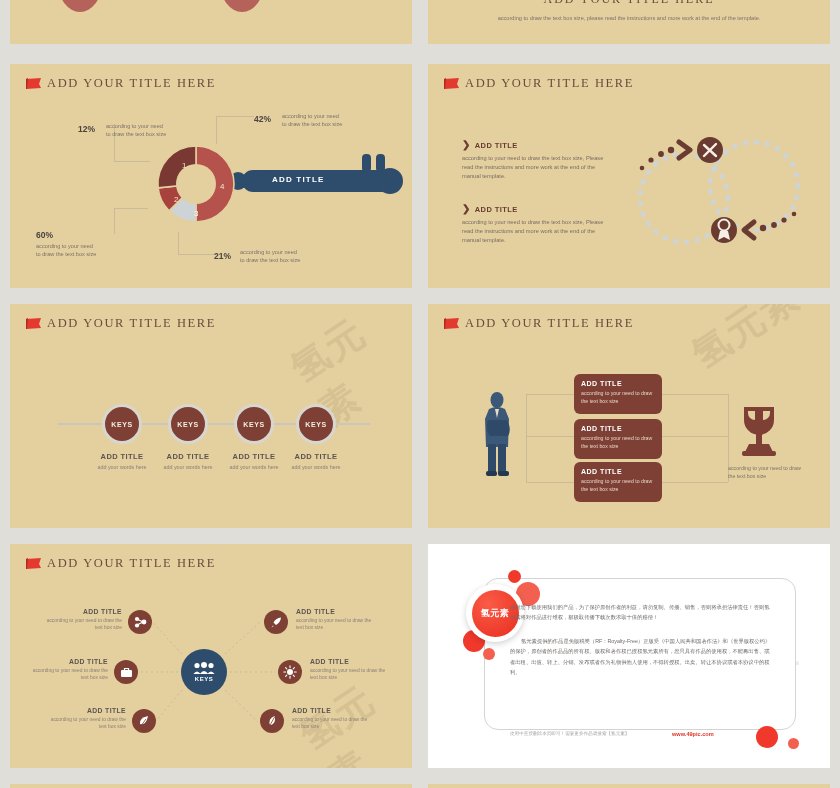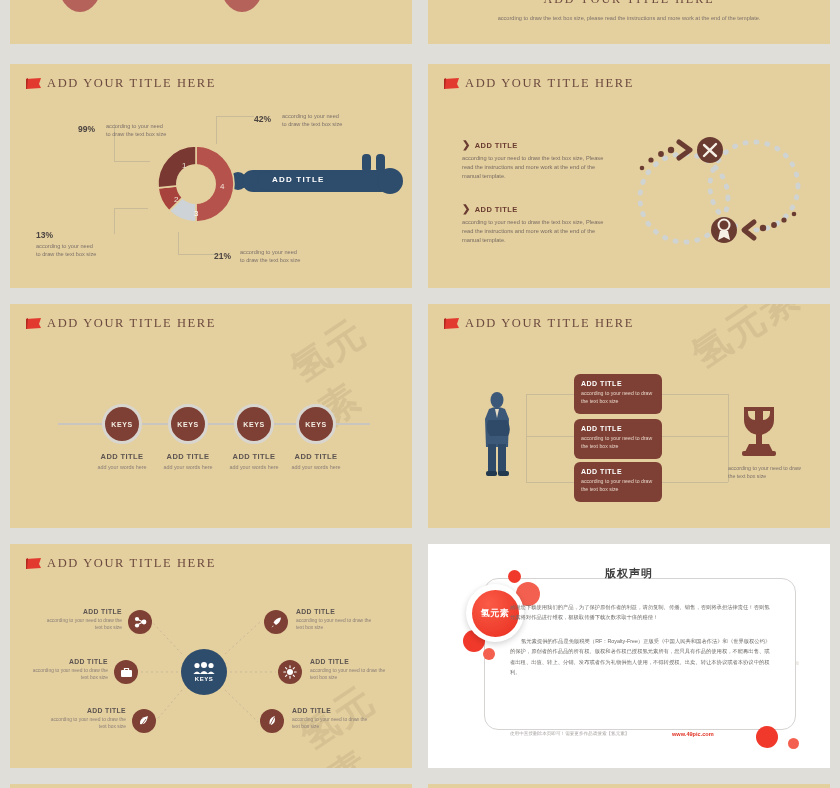--- a/index.html
+++ b/index.html
@@ -216,27 +216,27 @@
       <path d="M42 42 L15.1 68.9 A38 38 0 0 1 4.1 45.9 Z" fill="#a8423c" stroke="#e4cf9f" stroke-width="1.6"></path>
 
       <path d="M42 42 L4.1 45.9 A38 38 0 0 1 42 4 Z" fill="#7a3833" stroke="#e4cf9f" stroke-width="1.6"></path>
       <circle cx="42" cy="42" r="20" fill="#e4cf9f"></circle>
       <text x="28" y="26" font-size="8" fill="#e8ded0" font-family="Liberation Sans">1</text>
       <text x="20" y="60" font-size="8" fill="#f0e6da" font-family="Liberation Sans">2</text>
       <text x="40" y="74" font-size="8" fill="#ffffff" font-family="Liberation Sans">3</text>
       <text x="66" y="47" font-size="8" fill="#f3e3d7" font-family="Liberation Sans">4</text>
     </svg>
 
-    <div class="pct" style="left:68px; top:60px;">99%</div>
+    <div class="pct" style="left:68px; top:60px;">12%</div>
     <div class="pct-body" style="left:96px; top:58px;">according to your need to draw the text box size</div>
 
     <div class="pct" style="left:244px; top:50px;">42%</div>
     <div class="pct-body" style="left:272px; top:48px;">according to your need to draw the text box size</div>
 
-    <div class="pct" style="left:26px; top:166px;">13%</div>
+    <div class="pct" style="left:26px; top:166px;">60%</div>
     <div class="pct-body" style="left:26px; top:178px;">according to your need to draw the text box size</div>
 
     <div class="pct" style="left:204px; top:187px;">21%</div>
     <div class="pct-body" style="left:230px; top:184px;">according to your need to draw the text box size</div>
   </div>
 
   <div class="slide col-r row-1">
     <div class="sl-head">
       <svg class="flag-icon" viewBox="0 0 20 14">
         <path d="M2 2 L17 1 L15 7 L17 11 L2 12 Z" fill="#e23a2e"></path>
@@ -499,21 +499,20 @@
     <div class="bubble lt" style="left:88px;  top:38px;  width:24px; height:24px;"></div>
     <div class="bubble" style="left:35px;  top:86px;  width:22px; height:22px;"></div>
     <div class="bubble lt" style="left:55px;  top:104px; width:12px; height:12px;"></div>
     <div class="bubble" style="left:328px; top:182px; width:22px; height:22px;"></div>
     <div class="bubble lt" style="left:360px; top:194px; width:11px; height:11px;"></div>
 
     <div class="logo-badge" style="left:38px; top:40px;">
       <div class="inner">氢元素</div>
     </div>
 
-    <div class="cw-title">版权声明</div>
 
     <div class="cw-p" style="left:82px; top:58px; width:262px;">感谢您下载使用我们的产品，为了保护原创作者的利益，请勿复制、传播、销售，否则将承担法律责任！否则氢元素将对作品进行维权，极极取传播下载次数求取十倍的赔偿！</div>
     <div class="cw-p" style="left:82px; top:92px; width:262px; text-indent:11px;">氢元素提供的作品是免版税类（RF：Royalty-Free）正版受《中国人民共和国著作法》和《世界版权公约》的保护，原创者的作品品的所有权、版权和著作权已授权氢元素所有，您只具有作品的使用权，不能再出售、或者出租、出值、转上、分销、发布或者作为礼物供他人使用，不得转授权、出卖、转让本协议或者本协议中的权利。</div>
 
     <div class="cw-foot" style="left:82px; bottom:32px;">使用中直接删除本页即可！需要更多作品请搜索【氢元素】</div>
     <div class="cw-url" style="left:244px; bottom:31px;">www.49pic.com</div>
   </div>
 
   <div class="slide col-l row-4">
     

